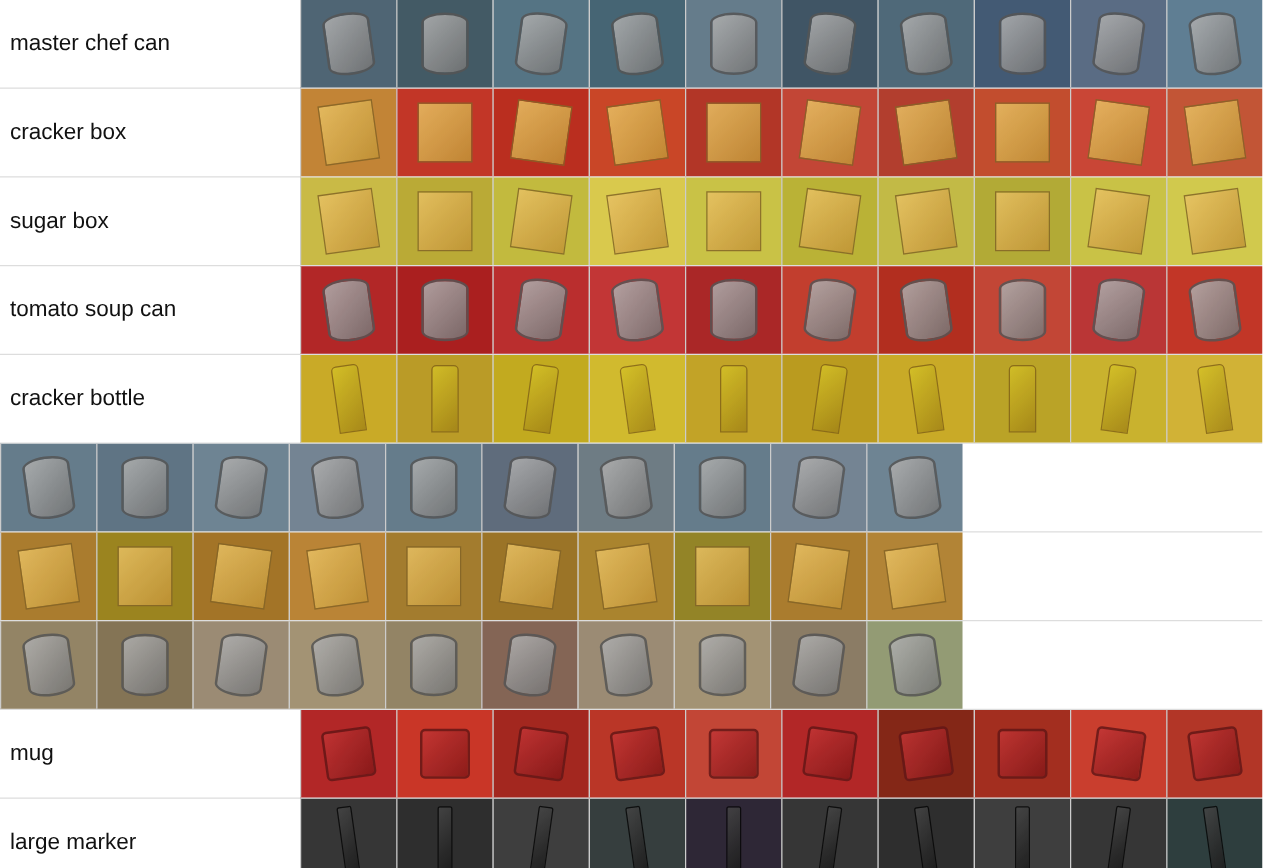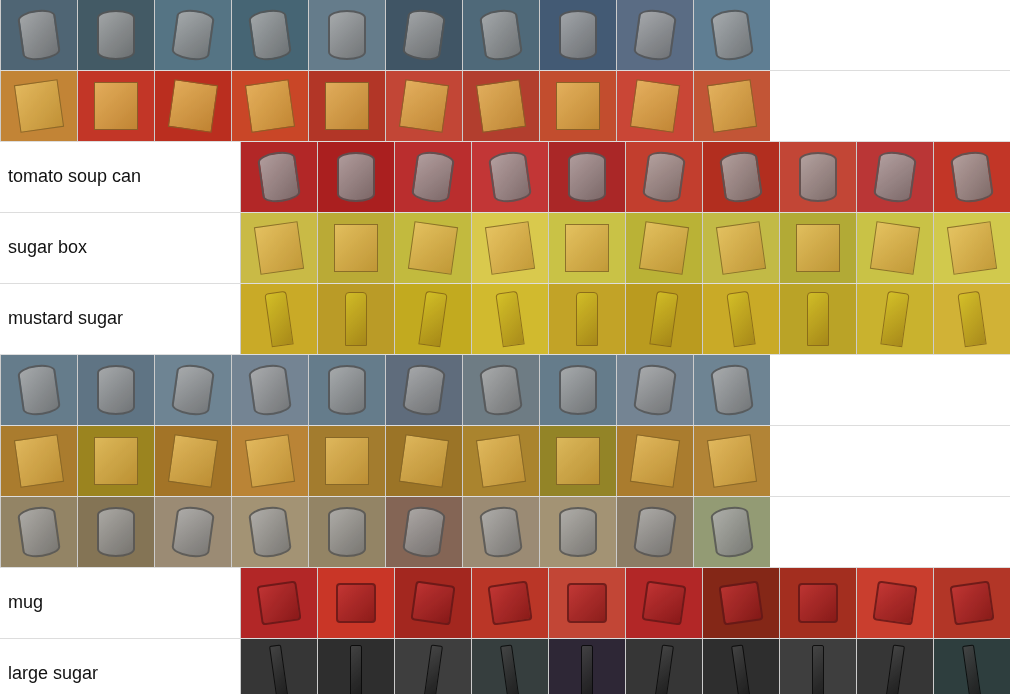--- a/index.html
+++ b/index.html
@@ -111,20 +111,21 @@
       top: 0; left: 0; right: 0; bottom: 0;
       background: rgba(255,255,255,0.03);
       pointer-events: none;
     }
   </style>
 </head>
 <body>
 
 <div class="grid-container">
 <div class="grid-row row-0">
+      <div class="row-label">master chef can</div>
       <div class="row-images">
         <div class="img-cell" style="background: rgb(74, 96, 112);">
           <div class="img-inner">
             <div class="shape-can" style="opacity: 0.85; transform: rotate(-8deg);"></div>
           </div>
         </div>
         <div class="img-cell" style="background: rgb(61, 85, 96);">
           <div class="img-inner">
             <div class="shape-can" style="opacity: 0.85; transform: rotate(0deg);"></div>
           </div>
@@ -165,20 +166,21 @@
           </div>
         </div>
         <div class="img-cell" style="background: rgb(90, 122, 144);">
           <div class="img-inner">
             <div class="shape-can" style="opacity: 0.85; transform: rotate(-8deg);"></div>
           </div>
         </div>
       </div>
     </div>
     <div class="grid-row row-1">
+      <div class="row-label">cracker box</div>
       <div class="row-images">
         <div class="img-cell" style="background: rgb(192, 128, 48);">
           <div class="img-inner">
             <div class="shape-box" style="opacity: 0.85; transform: rotate(-8deg);"></div>
           </div>
         </div>
         <div class="img-cell" style="background: rgb(192, 48, 32);">
           <div class="img-inner">
             <div class="shape-box" style="opacity: 0.85; transform: rotate(0deg);"></div>
           </div>
@@ -212,20 +214,75 @@
           <div class="img-inner">
             <div class="shape-box" style="opacity: 0.85; transform: rotate(0deg);"></div>
           </div>
         </div>
         <div class="img-cell" style="background: rgb(200, 64, 48);">
           <div class="img-inner">
             <div class="shape-box" style="opacity: 0.85; transform: rotate(8deg);"></div>
           </div>
         </div>
         <div class="img-cell" style="background: rgb(192, 80, 48);">
+          <div class="img-inner">
+            <div class="shape-box" style="opacity: 0.85; transform: rotate(-8deg);"></div>
+          </div>
+        </div>
+      </div>
+    </div>
+    <div class="grid-row row-2">
+      <div class="row-label">sugar box</div>
+      <div class="row-images">
+        <div class="img-cell" style="background: rgb(200, 184, 64);">
+          <div class="img-inner">
+            <div class="shape-box" style="opacity: 0.85; transform: rotate(-8deg);"></div>
+          </div>
+        </div>
+        <div class="img-cell" style="background: rgb(184, 168, 48);">
+          <div class="img-inner">
+            <div class="shape-box" style="opacity: 0.85; transform: rotate(0deg);"></div>
+          </div>
+        </div>
+        <div class="img-cell" style="background: rgb(192, 184, 56);">
+          <div class="img-inner">
+            <div class="shape-box" style="opacity: 0.85; transform: rotate(8deg);"></div>
+          </div>
+        </div>
+        <div class="img-cell" style="background: rgb(216, 200, 72);">
+          <div class="img-inner">
+            <div class="shape-box" style="opacity: 0.85; transform: rotate(-8deg);"></div>
+          </div>
+        </div>
+        <div class="img-cell" style="background: rgb(200, 192, 64);">
+          <div class="img-inner">
+            <div class="shape-box" style="opacity: 0.85; transform: rotate(0deg);"></div>
+          </div>
+        </div>
+        <div class="img-cell" style="background: rgb(184, 176, 48);">
+          <div class="img-inner">
+            <div class="shape-box" style="opacity: 0.85; transform: rotate(8deg);"></div>
+          </div>
+        </div>
+        <div class="img-cell" style="background: rgb(192, 184, 64);">
+          <div class="img-inner">
+            <div class="shape-box" style="opacity: 0.85; transform: rotate(-8deg);"></div>
+          </div>
+        </div>
+        <div class="img-cell" style="background: rgb(176, 168, 48);">
+          <div class="img-inner">
+            <div class="shape-box" style="opacity: 0.85; transform: rotate(0deg);"></div>
+          </div>
+        </div>
+        <div class="img-cell" style="background: rgb(200, 192, 64);">
+          <div class="img-inner">
+            <div class="shape-box" style="opacity: 0.85; transform: rotate(8deg);"></div>
+          </div>
+        </div>
+        <div class="img-cell" style="background: rgb(208, 200, 72);">
           <div class="img-inner">
             <div class="shape-box" style="opacity: 0.85; transform: rotate(-8deg);"></div>
           </div>
         </div>
       </div>
     </div>
     <div class="grid-row row-3">
       <div class="row-label">tomato soup can</div>
       <div class="row-images">
         <div class="img-cell" style="background: rgb(176, 32, 32);">
@@ -273,77 +330,22 @@
             <div class="shape-can" style="opacity: 0.85; transform: rotate(8deg);"></div>
           </div>
         </div>
         <div class="img-cell" style="background: rgb(192, 48, 32);">
           <div class="img-inner">
             <div class="shape-can" style="opacity: 0.85; transform: rotate(-8deg);"></div>
           </div>
         </div>
       </div>
     </div>
-    <div class="grid-row row-2">
-      <div class="row-label">sugar box</div>
-      <div class="row-images">
-        <div class="img-cell" style="background: rgb(200, 184, 64);">
-          <div class="img-inner">
-            <div class="shape-box" style="opacity: 0.85; transform: rotate(-8deg);"></div>
-          </div>
-        </div>
-        <div class="img-cell" style="background: rgb(184, 168, 48);">
-          <div class="img-inner">
-            <div class="shape-box" style="opacity: 0.85; transform: rotate(0deg);"></div>
-          </div>
-        </div>
-        <div class="img-cell" style="background: rgb(192, 184, 56);">
-          <div class="img-inner">
-            <div class="shape-box" style="opacity: 0.85; transform: rotate(8deg);"></div>
-          </div>
-        </div>
-        <div class="img-cell" style="background: rgb(216, 200, 72);">
-          <div class="img-inner">
-            <div class="shape-box" style="opacity: 0.85; transform: rotate(-8deg);"></div>
-          </div>
-        </div>
-        <div class="img-cell" style="background: rgb(200, 192, 64);">
-          <div class="img-inner">
-            <div class="shape-box" style="opacity: 0.85; transform: rotate(0deg);"></div>
-          </div>
-        </div>
-        <div class="img-cell" style="background: rgb(184, 176, 48);">
-          <div class="img-inner">
-            <div class="shape-box" style="opacity: 0.85; transform: rotate(8deg);"></div>
-          </div>
-        </div>
-        <div class="img-cell" style="background: rgb(192, 184, 64);">
-          <div class="img-inner">
-            <div class="shape-box" style="opacity: 0.85; transform: rotate(-8deg);"></div>
-          </div>
-        </div>
-        <div class="img-cell" style="background: rgb(176, 168, 48);">
-          <div class="img-inner">
-            <div class="shape-box" style="opacity: 0.85; transform: rotate(0deg);"></div>
-          </div>
-        </div>
-        <div class="img-cell" style="background: rgb(200, 192, 64);">
-          <div class="img-inner">
-            <div class="shape-box" style="opacity: 0.85; transform: rotate(8deg);"></div>
-          </div>
-        </div>
-        <div class="img-cell" style="background: rgb(208, 200, 72);">
-          <div class="img-inner">
-            <div class="shape-box" style="opacity: 0.85; transform: rotate(-8deg);"></div>
-          </div>
-        </div>
-      </div>
-    </div>
     <div class="grid-row row-4">
-      <div class="row-label">mustard sugar</div>
+      <div class="row-label">cracker bottle</div>
       <div class="row-images">
         <div class="img-cell" style="background: rgb(200, 168, 32);">
           <div class="img-inner">
             <div class="shape-bottle" style="opacity: 0.85; transform: rotate(-8deg);"></div>
           </div>
         </div>
         <div class="img-cell" style="background: rgb(184, 152, 32);">
           <div class="img-inner">
             <div class="shape-bottle" style="opacity: 0.85; transform: rotate(0deg);"></div>
           </div>
@@ -601,21 +603,21 @@
           </div>
         </div>
         <div class="img-cell" style="background: rgb(176, 48, 32);">
           <div class="img-inner">
             <div class="shape-mug" style="opacity: 0.85; transform: rotate(-8deg);"></div>
           </div>
         </div>
       </div>
     </div>
     <div class="grid-row row-9">
-      <div class="row-label">large sugar</div>
+      <div class="row-label">large marker</div>
       <div class="row-images">
         <div class="img-cell" style="background: rgb(48, 48, 48);">
           <div class="img-inner">
             <div class="shape-marker" style="opacity: 0.85; transform: rotate(-8deg);"></div>
           </div>
         </div>
         <div class="img-cell" style="background: rgb(40, 40, 40);">
           <div class="img-inner">
             <div class="shape-marker" style="opacity: 0.85; transform: rotate(0deg);"></div>
           </div>

